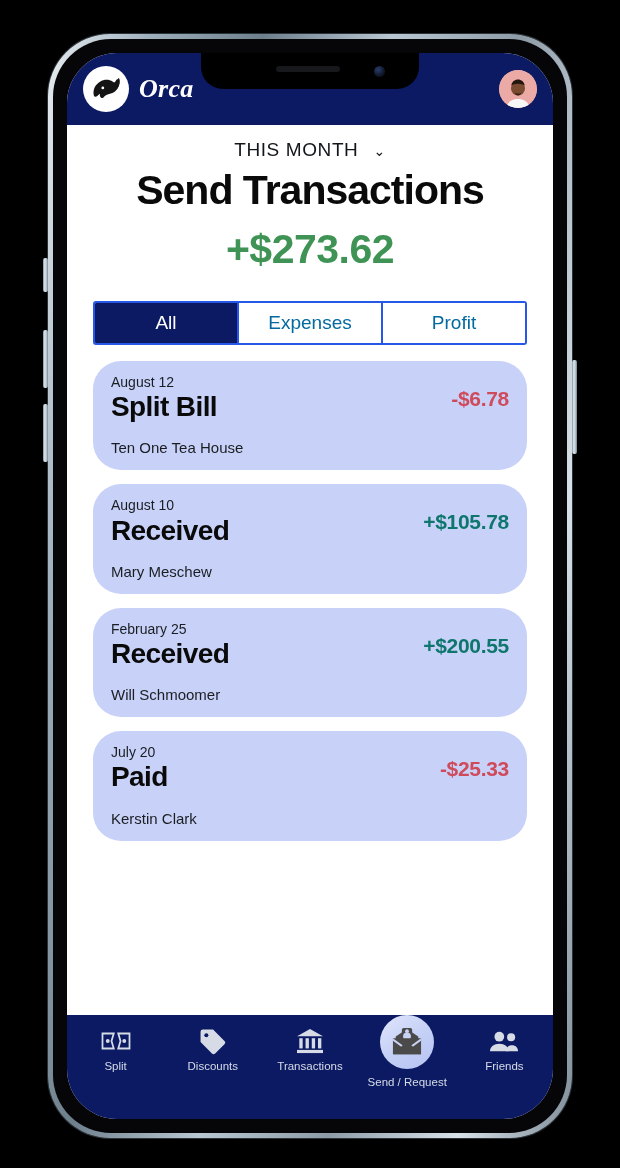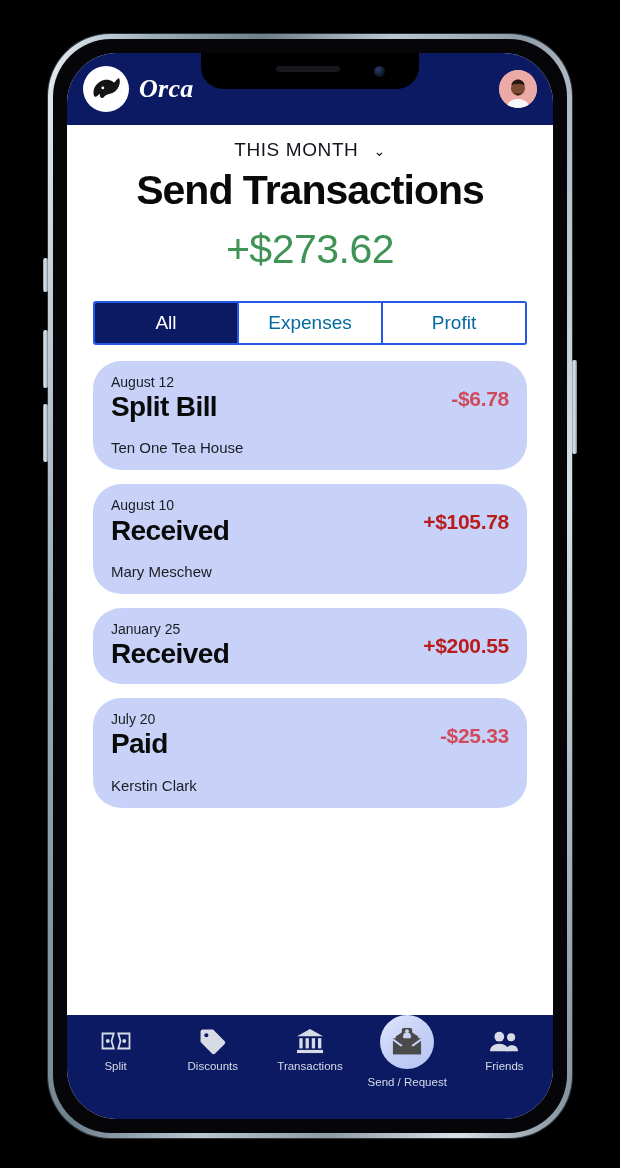--- a/index.html
+++ b/index.html
@@ -120,21 +120,21 @@
     display: inline-flex; align-items: center; gap: 15px;
     font-size: 19px; color: #12161c; letter-spacing: .6px;
     cursor: pointer;
   }
   #period-chevron-icon { font-size: 14px; line-height: 1; transform: translateY(1px); }
   #summary-title {
     font-size: 41px; font-weight: 700; color: #0a0a0a;
     letter-spacing: -1px; margin-top: 8px; line-height: 1.05;
   }
   #summary-amount {
-    font-size: 41px; font-weight: 400; color: #3f9354;
+    font-size: 41px; font-weight: 700; color: #3f9354;
     letter-spacing: -.5px; margin-top: 14px;
   }
 
   
   #filter-tabs {
     display: flex;
     margin: 22px 26px 0;
     border: 2px solid #2558e8;
     border-radius: 3px;
     overflow: hidden;
@@ -166,21 +166,21 @@
     border-radius: 28px;
     padding: 12px 18px 14px;
     position: relative;
     cursor: pointer;
   }
   .tx-row-top { display: flex; align-items: flex-start; }
   .tx-left { flex: 1; min-width: 0; }
   .tx-date { font-size: 14px; color: #1a1d22; line-height: 1.3; }
   .tx-type { font-size: 28px; font-weight: 700; color: #0a0a0a; letter-spacing: -.6px; line-height: 1.15; }
   .tx-amount { font-size: 21px; font-weight: 700; letter-spacing: -.3px; padding-top: 14px; white-space: nowrap; }
-  .tx-amount.is-positive { color: #b91c1c; }
+  .tx-amount.is-positive { color: #0f766e; }
   .tx-amount.is-negative { color: #cf4b5c; }
   .tx-counterparty { font-size: 15px; color: #1a1d22; margin-top: 16px; }
 
   
   #bottom-nav {
     position: absolute;
     left: 0; right: 0; bottom: 0;
     height: 104px;
     background: #0b1a63;
     display: flex;
@@ -270,25 +270,26 @@
                 <div class="tx-date">August 10</div>
                 <div class="tx-type">Received</div>
               </div>
               <div class="tx-amount is-positive">+$105.78</div>
             </div>
             <div class="tx-counterparty">Mary Meschew</div>
           </div>
           <div class="transaction-card">
             <div class="tx-row-top">
               <div class="tx-left">
-                <div class="tx-date">January 25</div>
+                <div class="tx-date">February 25</div>
                 <div class="tx-type">Received</div>
               </div>
               <div class="tx-amount is-positive">+$200.55</div>
             </div>
+            <div class="tx-counterparty">Will Schmoomer</div>
           </div>
           <div class="transaction-card">
             <div class="tx-row-top">
               <div class="tx-left">
                 <div class="tx-date">July 20</div>
                 <div class="tx-type">Paid</div>
               </div>
               <div class="tx-amount is-negative">-$25.33</div>
             </div>
             <div class="tx-counterparty">Kerstin Clark</div>

